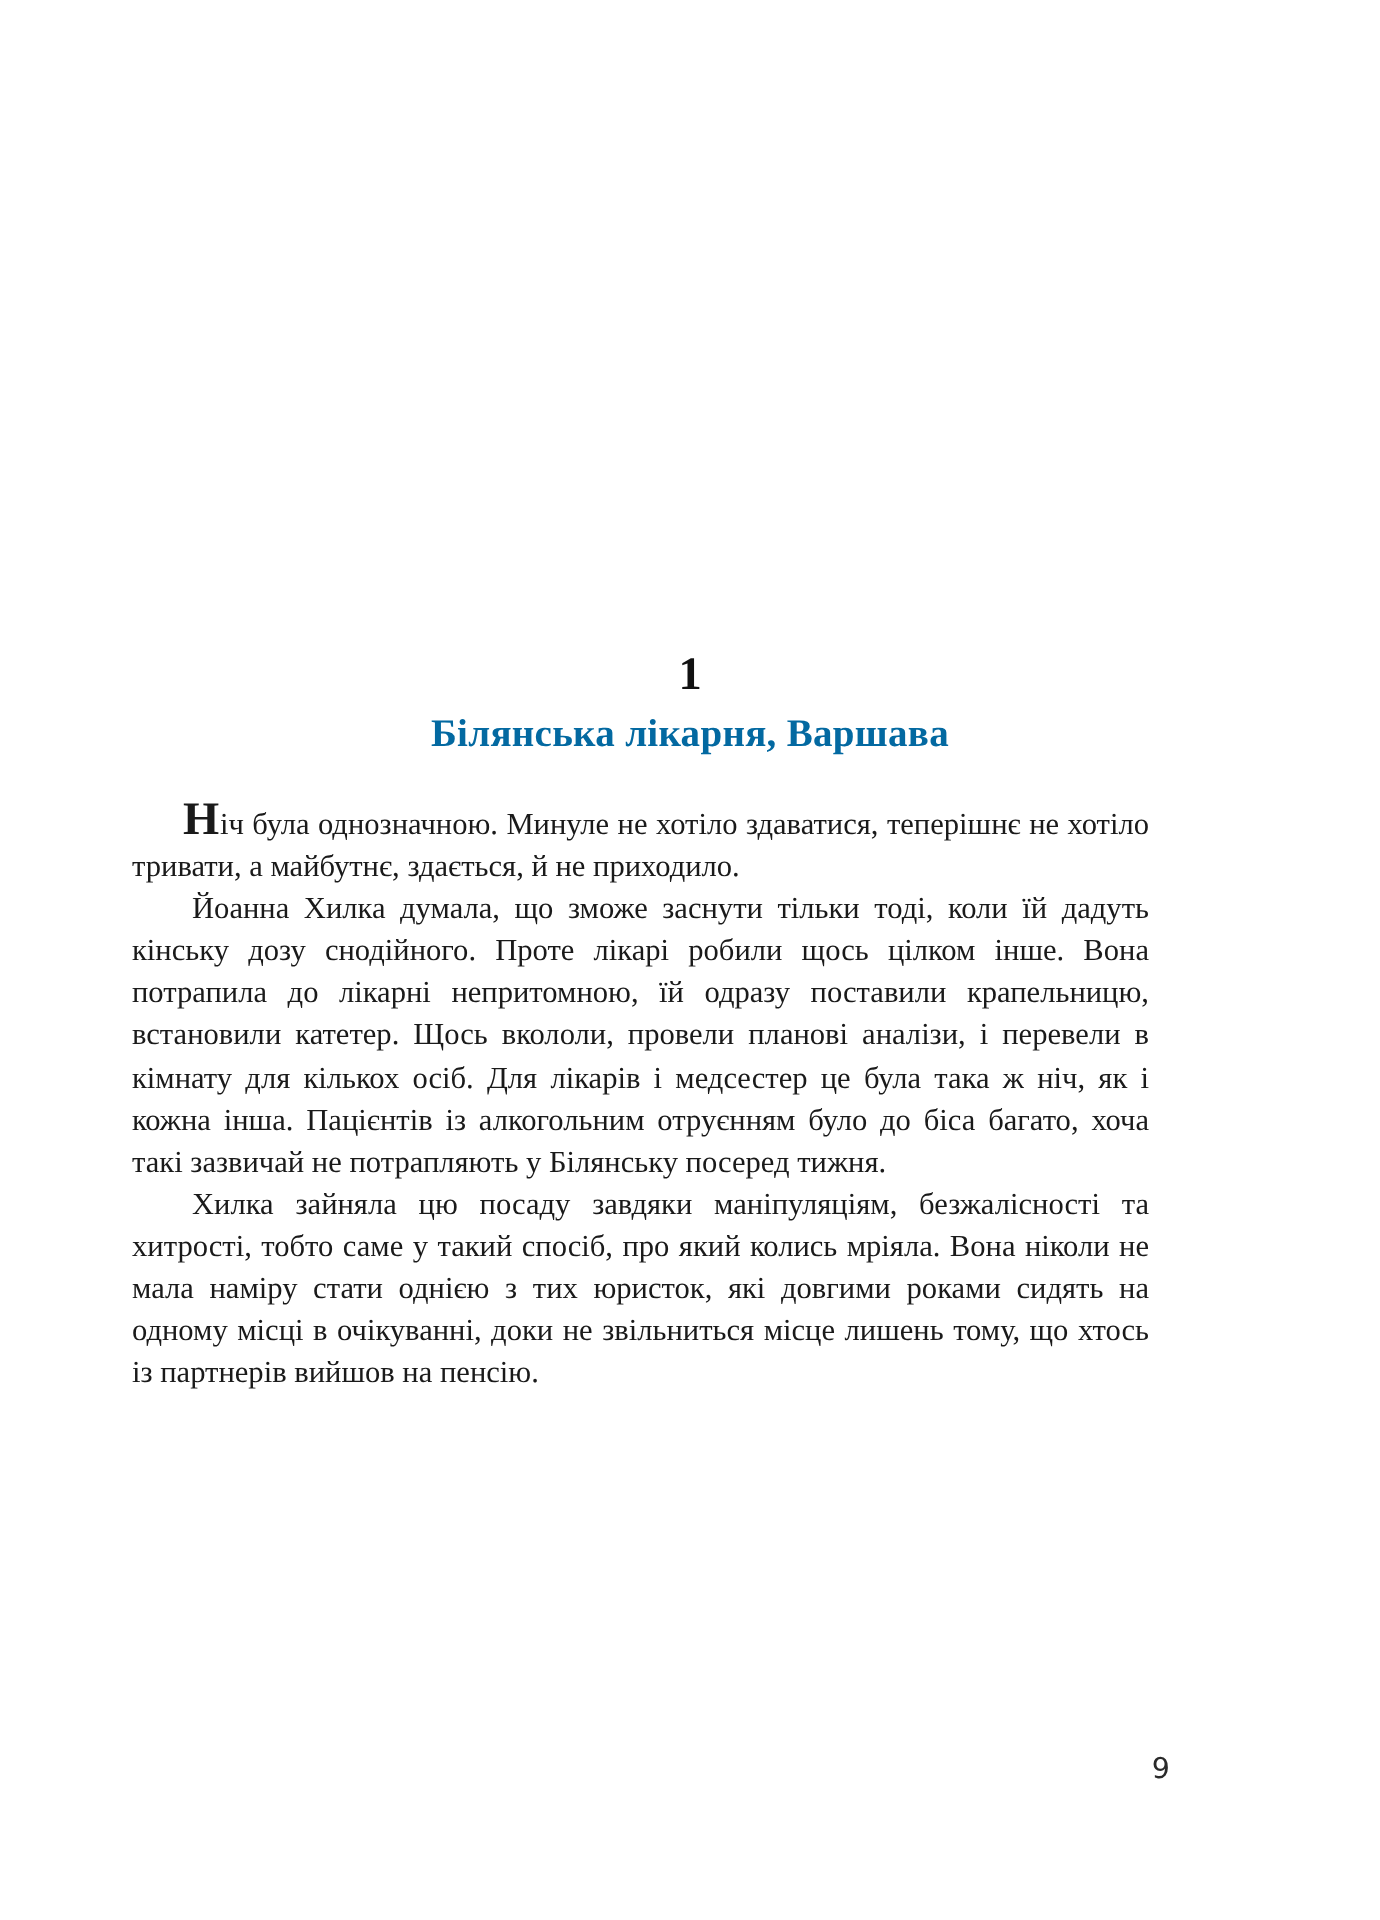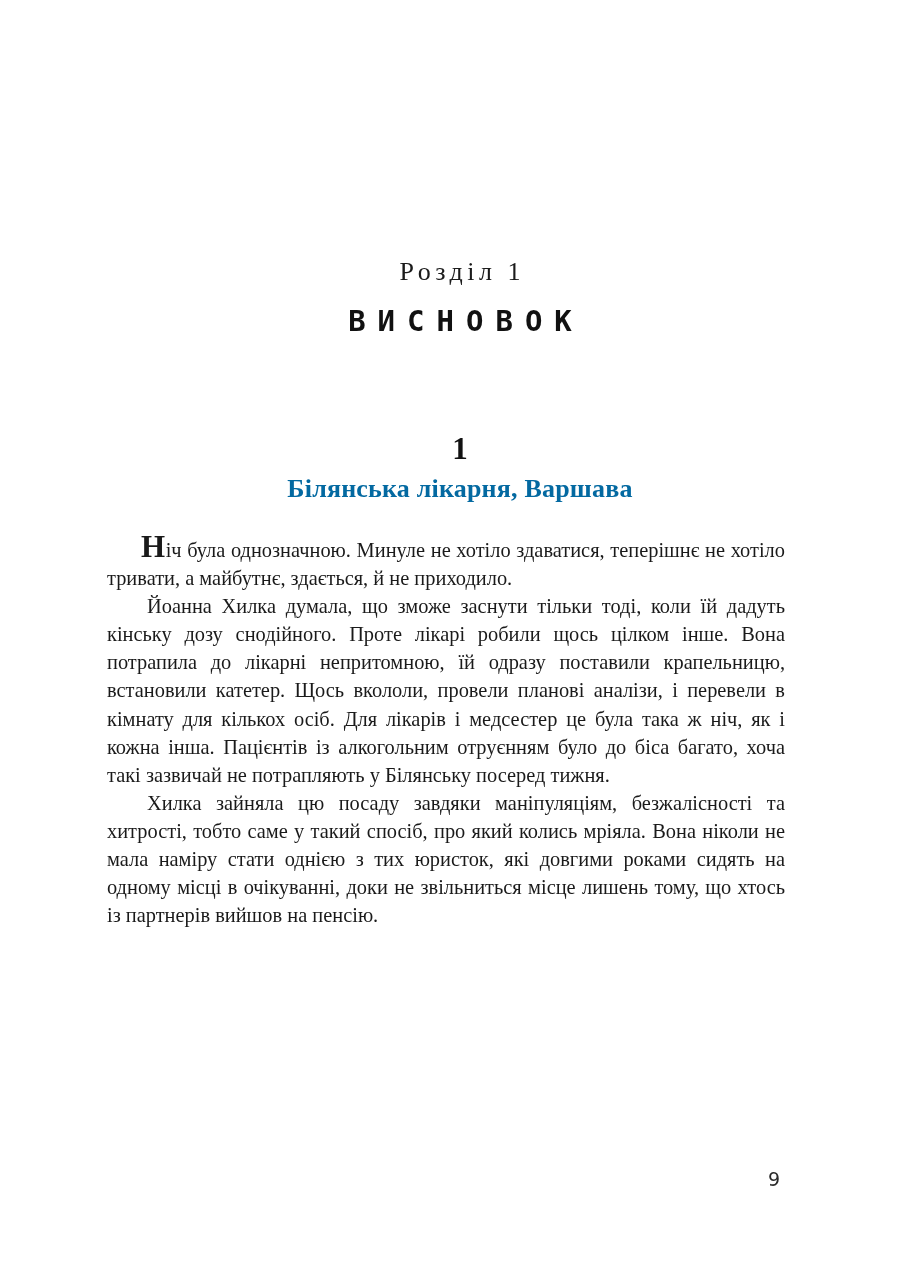--- a/index.html
+++ b/index.html
@@ -78,21 +78,21 @@
     font-size: 26px;
     font-weight: 700;
     letter-spacing: 0.2px;
     color: #0369a1;
     line-height: 1.15;
   }
 
   
   .body-text {
     position: absolute;
-    left: 107px;
+    left: 88px;
     top: 536px;
     width: 678px;
   }
 
   .body-text p {
     margin: 0;
     font-size: 20.4px;
     line-height: 28.1px;
     text-align: justify;
     text-justify: inter-word;
@@ -126,24 +126,20 @@
     font-size: 19px;
     color: #2a2a2a;
     letter-spacing: 0;
   }
 </style>
 </head>
 <body>
 
 <div class="page">
 
-  <div class="chapter-head">
-    <div class="chapter-label">Розділ 1</div>
-    <div class="chapter-title">ВИСНОВОК</div>
-  </div>
 
   <div class="section-head">
     <div class="section-number">1</div>
     <div class="section-title">Білянська лікарня, Варшава</div>
   </div>
 
   <div class="body-text">
     <p class="first"><span class="initial-cap">Н</span><span>іч була однозначною. Минуле не хотіло здаватися, теперішнє не хотіло тривати, а майбутнє, здається, й не приходило.</span></p>
     <p>Йоанна Хилка думала, що зможе заснути тільки тоді, коли їй дадуть кінську дозу снодійного. Проте лікарі робили щось цілком інше. Вона потрапила до лікарні непритомною, їй одразу поставили крапельницю, встановили катетер. Щось вкололи, провели планові аналізи, і перевели в кімнату для кількох осіб. Для лікарів і медсестер це була така ж ніч, як і кожна інша. Пацієнтів із алкогольним отруєнням було до біса багато, хоча такі зазвичай не потрапляють у Білянську посеред тижня.</p>
     <p>Хилка зайняла цю посаду завдяки маніпуляціям, безжалісності та хитрості, тобто саме у такий спосіб, про який колись мріяла. Вона ніколи не мала наміру стати однією з тих юристок, які довгими роками сидять на одному місці в очікуванні, доки не звільниться місце лишень тому, що хтось із партнерів вийшов на пенсію.</p>

